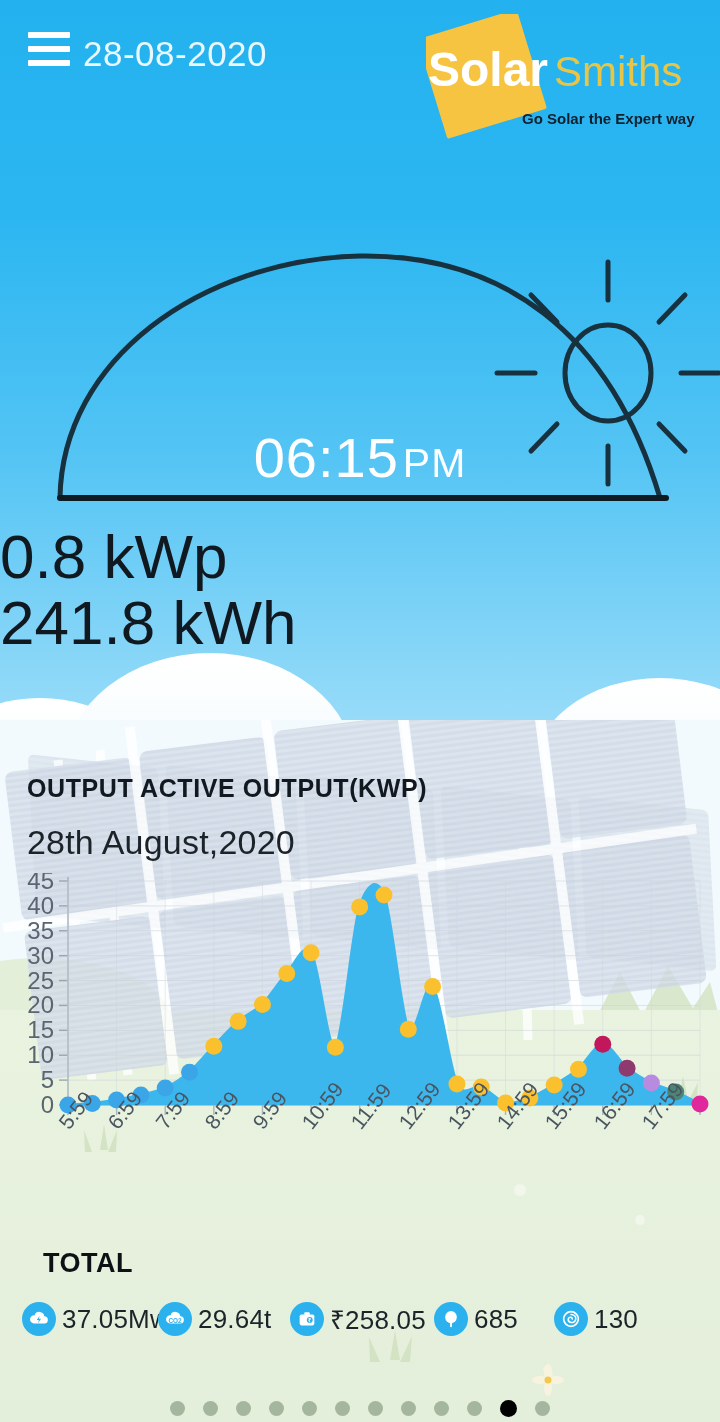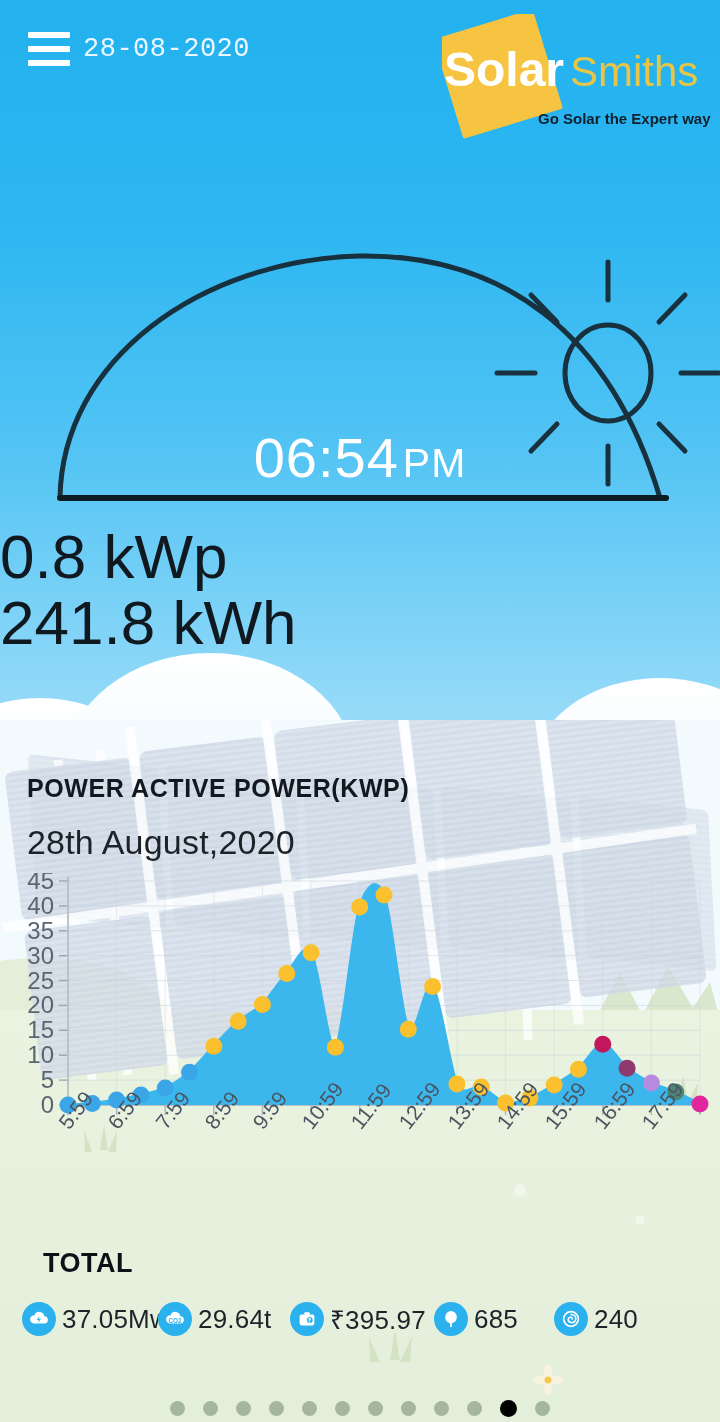--- a/index.html
+++ b/index.html
@@ -23,24 +23,24 @@
   .scene { position:absolute; left:0; top:720px; width:720px; height:702px; overflow:hidden; }
   .scene svg { display:block; }
 
   
   .header { position:absolute; left:0; top:0; width:720px; height:170px; }
   .hamburger { position:absolute; left:28px; top:32px; width:42px; height:35px; cursor:pointer; }
   .hamburger i { display:block; height:6px; background:#fff; border-radius:1px; margin-bottom:8px; }
   .hamburger i:last-child { margin-bottom:0; }
   .hdate {
     position:absolute; left:83px; top:34px;
-    font-size:27px; color:#eaf7fe; letter-spacing:.5px; font-weight:400;
-    font-family:Liberation Mono, monospace;
-  }
-  .logo { position:absolute; right:8px; top:14px; width:270px; height:140px; }
+    font-size:35px; color:#eaf7fe; letter-spacing:.5px; font-weight:400;
+    font-family:Liberation Sans, sans-serif;
+  }
+  .logo { position:absolute; right:24px; top:14px; width:270px; height:140px; }
 
   
   .arcwrap { position:absolute; left:0; top:240px; width:720px; height:290px; }
   .timebox {
     position:absolute; left:0; top:430px; width:720px; text-align:center;
     color:#ffffff; line-height:1;
   }
   .timebox .t { font-size:56px; letter-spacing:1px; font-weight:400; }
   .timebox .ampm { font-size:41px; letter-spacing:1px; margin-left:4px; }
 
@@ -236,30 +236,30 @@
         <line x1="681" y1="133" x2="719" y2="133"></line>
         <line x1="557" y1="82" x2="531" y2="55"></line>
         <line x1="659" y1="82" x2="685" y2="55"></line>
         <line x1="557" y1="184" x2="531" y2="211"></line>
         <line x1="659" y1="184" x2="685" y2="211"></line>
       </g>
     </svg>
   </div>
 
   <div class="timebox">
-    <span class="t">06:54</span><span class="ampm">PM</span>
+    <span class="t">06:15</span><span class="ampm">PM</span>
   </div>
 
   <div class="bigvals">
     <div>0.8 kWp</div>
     <div>241.8 kWh</div>
   </div>
 
   <div class="chartblock">
-    <div class="ctitle">POWER ACTIVE POWER(KWP)</div>
+    <div class="ctitle">OUTPUT ACTIVE OUTPUT(KWP)</div>
     <div class="csub">28th August,2020</div>
 
     <div class="plot">
       <svg id="chart-svg" width="720" height="300" viewBox="0 0 720 300">
           <line x1="68" y1="232" x2="700" y2="232" stroke="#c9d2da" stroke-width="1" opacity="0.55"></line>
           <line x1="59" y1="232" x2="68" y2="232" stroke="#9aa6b0" stroke-width="1.4"></line>
           <text x="54" y="240" text-anchor="end" font-family="Liberation Sans, sans-serif" font-size="24" fill="#5a6570">0</text>
           <line x1="68" y1="207.11111111111111" x2="700" y2="207.11111111111111" stroke="#c9d2da" stroke-width="1" opacity="0.55"></line>
           <line x1="59" y1="207.11111111111111" x2="68" y2="207.11111111111111" stroke="#9aa6b0" stroke-width="1.4"></line>
           <text x="54" y="215.11111111111111" text-anchor="end" font-family="Liberation Sans, sans-serif" font-size="24" fill="#5a6570">5</text>
@@ -388,39 +388,39 @@
         </div>
         <div class="titem" style="left: 268px;">
           <div class="tic">
             <svg width="22" height="22" viewBox="0 0 24 24">
               <rect x="4" y="7" width="16" height="12" rx="2" fill="#fff"></rect>
               <rect x="9" y="4.5" width="6" height="3" rx="1" fill="#fff"></rect>
               <circle cx="15" cy="13" r="3.2" fill="#2bb2ee"></circle>
               <text x="15" y="15.4" text-anchor="middle" font-family="Liberation Sans, sans-serif" font-size="5.4" font-weight="700" fill="#fff">₹</text>
             </svg>
           </div>
-          <div class="tval">₹395.97</div>
+          <div class="tval">₹258.05</div>
         </div>
         <div class="titem" style="left: 412px;">
           <div class="tic">
             <svg width="22" height="22" viewBox="0 0 24 24">
               <ellipse cx="12" cy="10" rx="6.3" ry="6.8" fill="#fff"></ellipse>
               <rect x="11" y="14" width="2" height="7" rx="1" fill="#fff"></rect>
             </svg>
           </div>
           <div class="tval">685</div>
         </div>
         <div class="titem" style="left: 532px;">
           <div class="tic">
             <svg width="22" height="22" viewBox="0 0 24 24">
               <circle cx="12" cy="12" r="8" fill="none" stroke="#fff" stroke-width="1.8"></circle>
               <path d="M12 7c3.4 0 5.6 2.2 5.2 5.2-.4 2.8-3 4.1-5.2 3.6-2-.4-3.3-2-3-3.7.3-1.5 1.7-2.3 2.9-2 1 .2 1.6 1.1 1.4 1.9" fill="none" stroke="#fff" stroke-width="1.7" stroke-linecap="round"></path>
             </svg>
           </div>
-          <div class="tval">240</div>
+          <div class="tval">130</div>
         </div>
       </div>
   </div>
 
   <div class="dots" id="pager">
       <div class="dot"></div>
       <div class="dot"></div>
       <div class="dot"></div>
       <div class="dot"></div>
       <div class="dot"></div>

